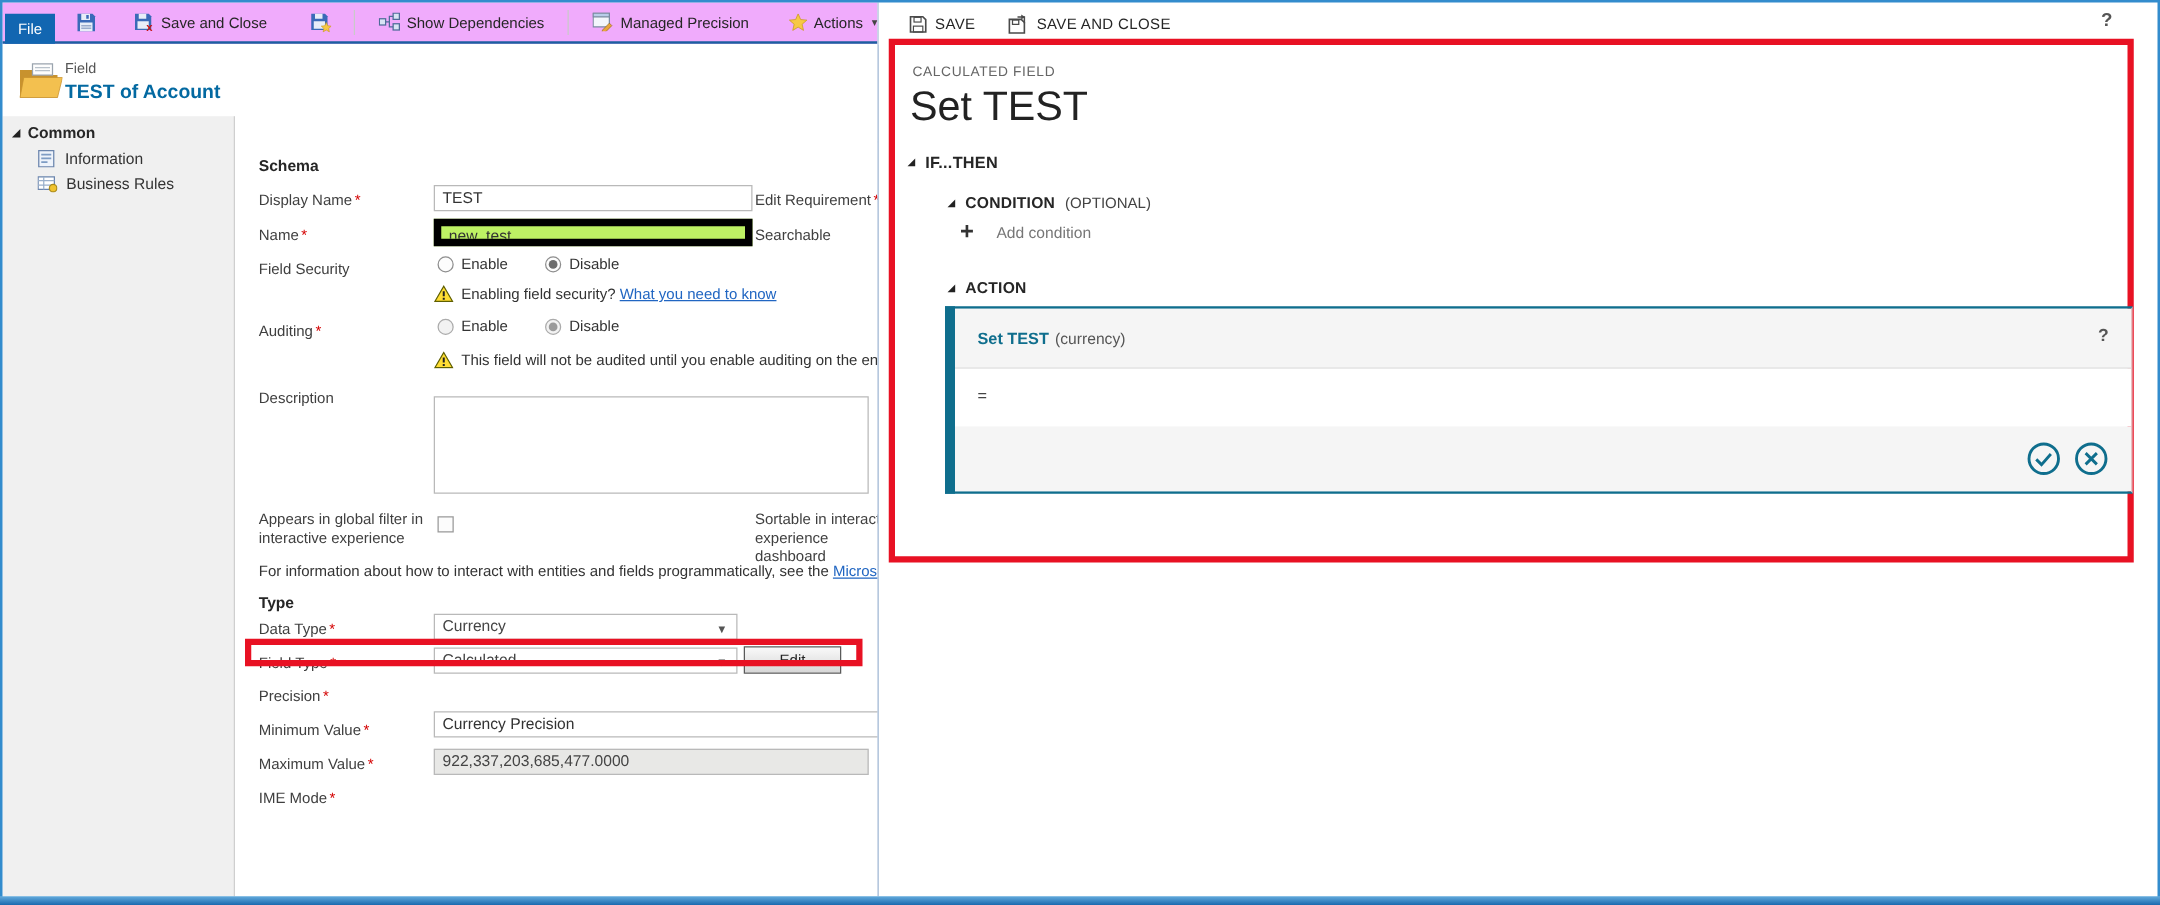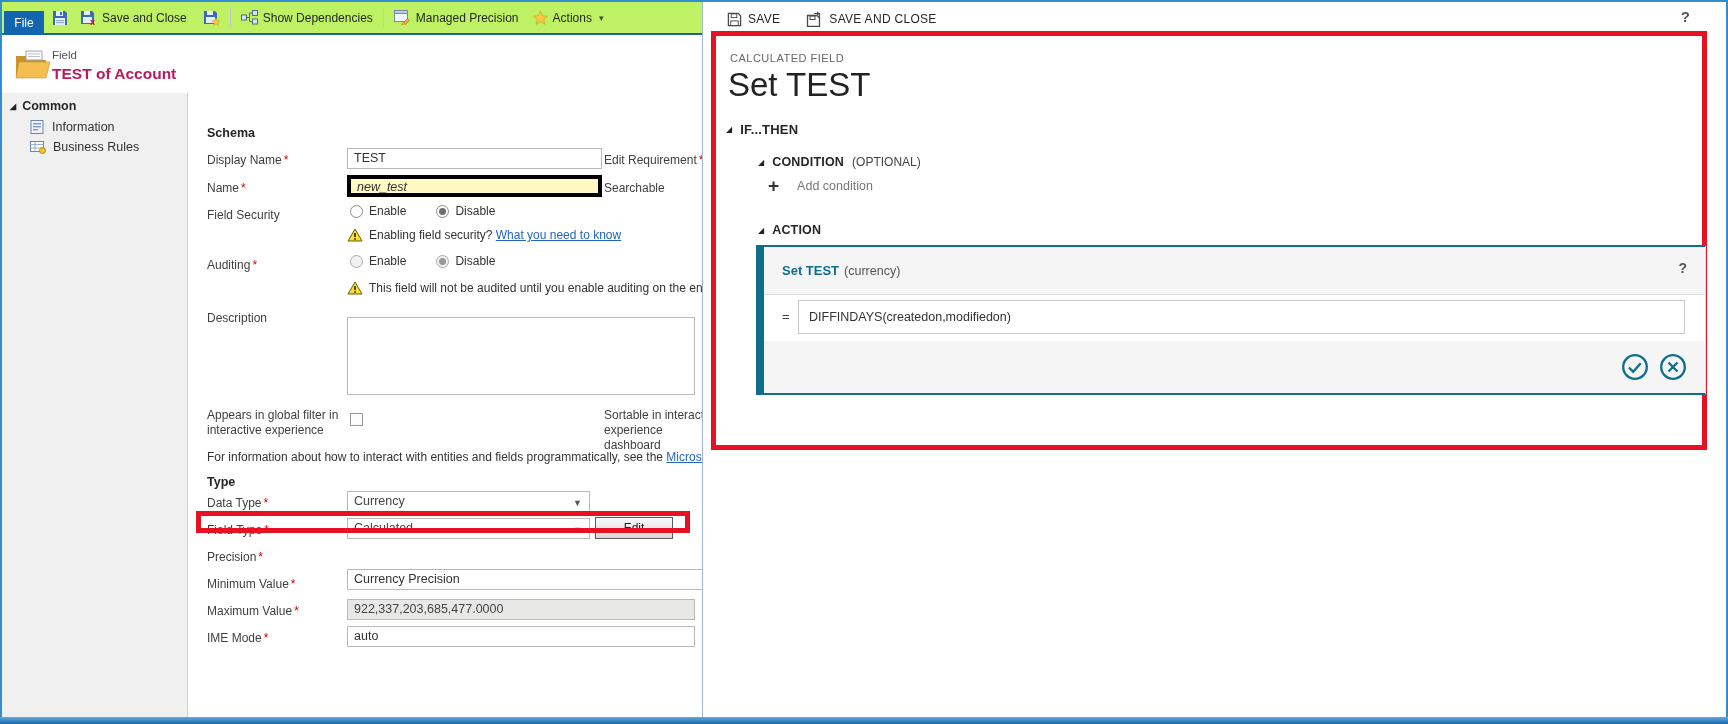--- a/index.html
+++ b/index.html
@@ -10,52 +10,52 @@
     background: #ffffff;
     overflow: hidden;
     color: #333;
   }
   .frame { position:absolute; inset:0; border:2px solid #338ccd; pointer-events:none; z-index:90; }
   .bottom-bar { position:absolute; left:0; right:0; bottom:0; height:7px;
     background:linear-gradient(#63abdd,#1a69ae); z-index:91; }
 
   
   .app-toolbar { position:absolute; left:2px; top:2px; width:700px; height:33px;
-    background:#bef264; border-bottom:2px solid #1d5fa0; display:flex; align-items:center; }
+    background:#f0abfc; border-bottom:2px solid #1d5fa0; display:flex; align-items:center;justify-content:space-between; }
   .file-tab { position:absolute; left:2px; top:9px; width:40px; height:24px; background:#1266b1;
     color:#fff; font-size:12px; display:flex; align-items:center; justify-content:center; }
   .tb-item { display:flex; align-items:center; gap:5px; font-size:12px; color:#262626; cursor:default; }
   .tb-sep { width:1px; height:20px; background:#c9c9c9; margin:0 10px; }
   .caret { font-size:9px; color:#444; margin-left:2px; }
 
   .app-header { position:absolute; left:2px; top:37px; width:700px; height:56px; background:#fff; }
   .hdr-folder { position:absolute; left:12px; top:12px; }
   .hdr-kicker { position:absolute; left:50px; top:12px; font-size:11.5px; color:#555; }
-  .hdr-title  { position:absolute; left:50px; top:28px; font-size:15.5px; font-weight:bold; color:#be185d; }
+  .hdr-title  { position:absolute; left:50px; top:28px; font-size:15.5px; font-weight:bold; color:#0369a1; }
 
   .sidebar { position:absolute; left:2px; top:93px; width:186px; height:624px;
     background:#f0f0f0; border-right:1px solid #cfcfcf; font-size:12.5px; }
   .sb-group { display:flex; align-items:center; gap:6px; padding:6px 0 4px 8px; font-weight:bold; color:#262626; }
   .sb-arrow { font-size:8px; color:#222; }
   .sb-item { display:flex; align-items:center; gap:7px; padding:3px 0 3px 28px; color:#333; cursor:default; }
 
   .tabstrip { position:absolute; left:188px; top:95px; width:514px; height:19px;
     border-bottom:1px solid #bdbdbd; background:#fff; }
   .tab-general { position:absolute; left:12px; top:0; height:19px; padding:0 10px;
     border:1px solid #bdbdbd; border-bottom:1px solid #fff; background:#fff;
     font-size:12px; color:#333; display:flex; align-items:center; }
 
   .form { position:absolute; left:188px; top:93px; width:514px; height:624px; background:#fff; }
   .sec-head { position:absolute; left:19px; font-size:12.5px; font-weight:bold; color:#262626; }
   .flabel { position:absolute; left:19px; font-size:12px; color:#3f3f3f; white-space:nowrap; }
   .rlabel { position:absolute; left:416px; font-size:12px; color:#3f3f3f; white-space:nowrap; }
   .req { color:#d40000; margin-left:2px; font-size:12px; }
   .tinput { position:absolute; left:159px; height:21px; border:1px solid #b9b9b9; background:#fff;
     font-size:12.5px; color:#333; padding:2px 6px; line-height:15px; white-space:nowrap; overflow:hidden; }
-  .tinput.disabled-dark { background:#fef9c3; border:4px solid #000000; line-height:13px;font-style:italic; }
+  .tinput.disabled-dark { background:#bef264; border:6px solid #000000; line-height:13px; }
   .tinput.disabled-lite { background:#e8e8e6; color:#444; }
   .dropdown { position:absolute; left:159px; width:243px; height:21px; border:1px solid #b9b9b9;
     background:#fff; font-size:12.5px; color:#444; padding:2px 6px; line-height:15px; }
   .dd-arrow { position:absolute; right:7px; top:4px; font-size:9px; color:#555; }
   .radio-row { position:absolute; display:flex; align-items:center; gap:6px; font-size:12px; color:#333; }
   .radio { width:13px; height:13px; border-radius:50%; border:1px solid #8e8e8e; background:#fdfdfd; display:inline-block; }
   .radio.sel::after { content:""; display:block; width:7px; height:7px; margin:2px; border-radius:50%; background:#6e6e6e; }
   .radio.dim { border-color:#ababab; background:#f2f2f2; }
   .radio.dim.sel::after { background:#9a9a9a; }
   .warn-row { position:absolute; left:159px; display:flex; align-items:flex-start; gap:6px;
@@ -310,21 +310,20 @@
 
   <div class="flabel" style="top:457px"><span>Precision</span><span class="req">*</span></div>
   <div class="tinput" style="top:476px;width:368px">Currency Precision</div>
 
   <div class="flabel" style="top:484px"><span>Minimum Value</span><span class="req">*</span></div>
 
   <div class="flabel" style="top:511px"><span>Maximum Value</span><span class="req">*</span></div>
   <div class="tinput disabled-lite" style="top:506px;width:348px">922,337,203,685,477.0000</div>
 
   <div class="flabel" style="top:538px"><span>IME Mode</span><span class="req">*</span></div>
-  <div class="tinput" style="top:533px;width:348px">auto</div>
 </div>
 
 <div class="overlay">
   <div class="ov-toolbar">
     <div class="ov-tb-item">
       <span>
         <svg width="15" height="15" viewBox="0 0 16 16">
             <path d="M1.5 1.5h10.5l2.5 2.5v10.5H1.5z" fill="none" stroke="#4a4a4a" stroke-width="1.4"></path>
             <rect x="4.5" y="2" width="6" height="4" fill="none" stroke="#4a4a4a"></rect>
             <rect x="4" y="9.5" width="8" height="5" fill="none" stroke="#4a4a4a"></rect>
@@ -372,21 +371,20 @@
     </div>
 
     <div class="abox">
       <div class="abox-head">
         <span class="abox-name">Set TEST</span>
         <span class="abox-type">(currency)</span>
         <span class="abox-help">?</span>
       </div>
       <div class="abox-formula">
         <span class="abox-eq">=</span>
-        <div class="formula-input">DIFFINDAYS(createdon,modifiedon)</div>
       </div>
       <div class="abox-foot">
         <span class="circle-btn">
           <svg width="28" height="28" viewBox="0 0 28 28">
               <circle cx="14" cy="14" r="11.8" fill="none" stroke="#0f6e8d" stroke-width="2.3"></circle>
               <path d="M8 14.5l4.2 4.2 7.5-8.5" fill="none" stroke="#0f6e8d" stroke-width="2.3"></path>
             </svg>
         </span>
         <span class="circle-btn">
           <svg width="28" height="28" viewBox="0 0 28 28">

